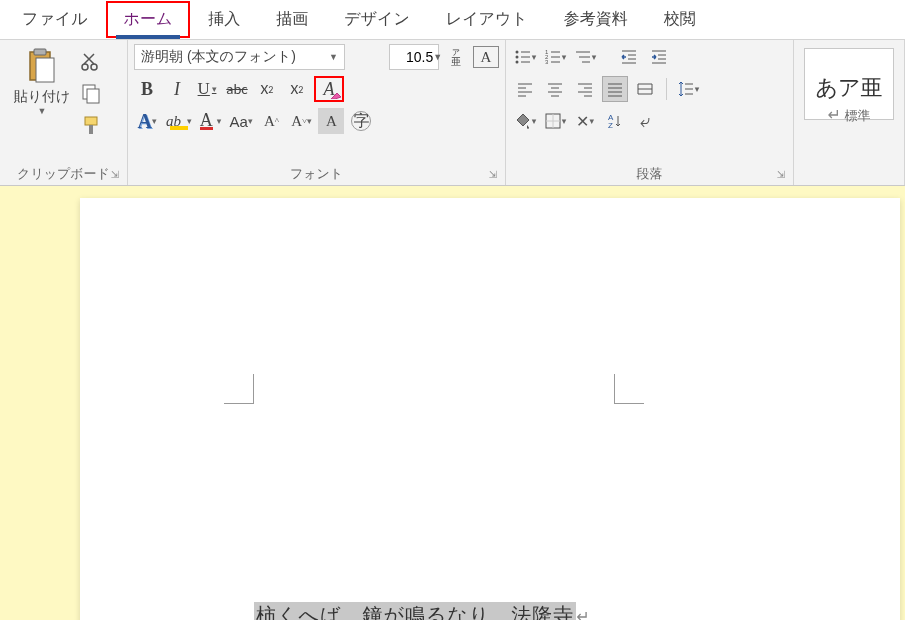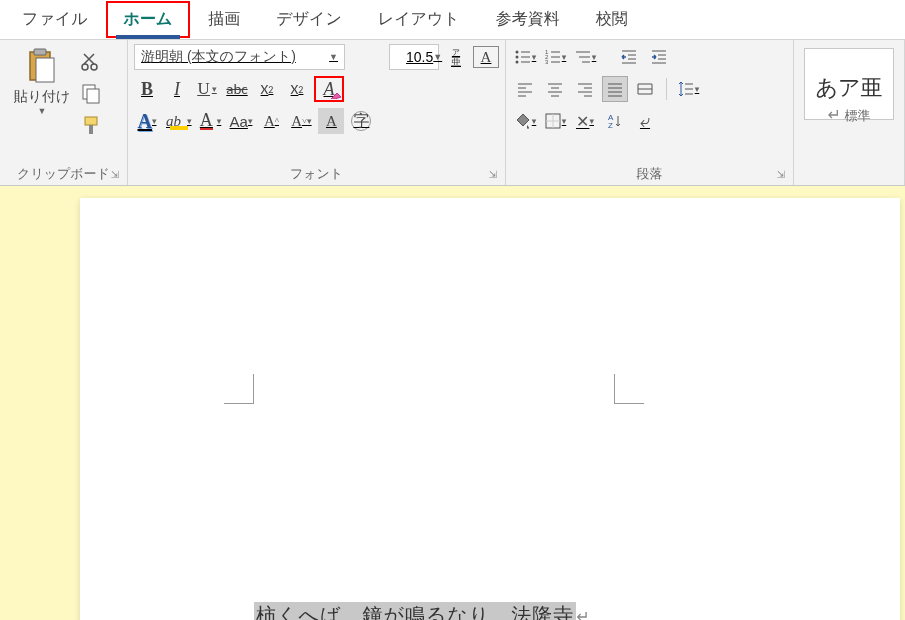--- a/index.html
+++ b/index.html
@@ -22,22 +22,22 @@
       padding-left: 4px;
     }
     .tab {
       padding: 8px 18px;
       font-size: 16px;
       color: #444;
       cursor: pointer;
       position: relative;
     }
     .tab.active {
-      color: #0f766e;
-      font-weight: 700;
+      color: #701a75;
+      font-weight: 400;
     }
     .tab.active::after {
       content: "";
       position: absolute;
       left: 10px;
       right: 10px;
       bottom: -1px;
       height: 4px;
       background: #2b579a;
     }
@@ -114,21 +114,21 @@
       width: 26px;
       height: 26px;
       display: flex;
       align-items: center;
       justify-content: center;
     }
     
     
     .font-group { width: 378px; }
     .font-rows { display: flex; flex-direction: column; gap: 6px; width: 100%; }
-    .font-row { display: flex; align-items: center; gap: 4px; text-decoration: underline; }
+    .font-row { display: flex; align-items: center; gap: 4px; }
     .font-select {
       width: 216px;
       height: 26px;
       border: 1px solid #c8c8c8;
       background: #fff;
       display: flex;
       align-items: center;
       justify-content: space-between;
       padding: 0 6px;
       font-size: 14px;
@@ -252,20 +252,21 @@
   </style>
 </head>
 <body>
 
 <div class="tabs">
   <div class="tab">ファイル</div>
   <div class="tab active" style="position:relative;">
     <span class="red-box"></span>
     <span>ホーム</span>
   </div>
+  <div class="tab">挿入</div>
   <div class="tab">描画</div>
   <div class="tab">デザイン</div>
   <div class="tab">レイアウト</div>
   <div class="tab">参考資料</div>
   <div class="tab">校閲</div>
 </div>
 
 <div class="ribbon">
 
   <div class="group clipboard-group">

